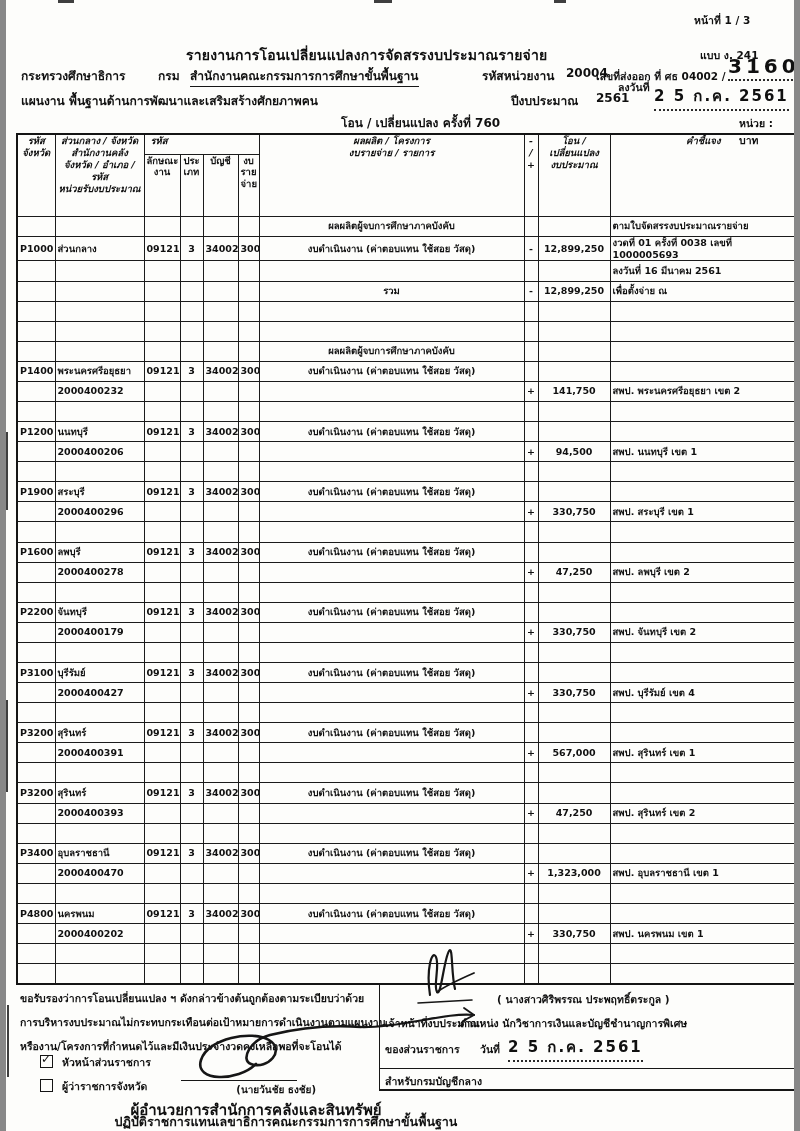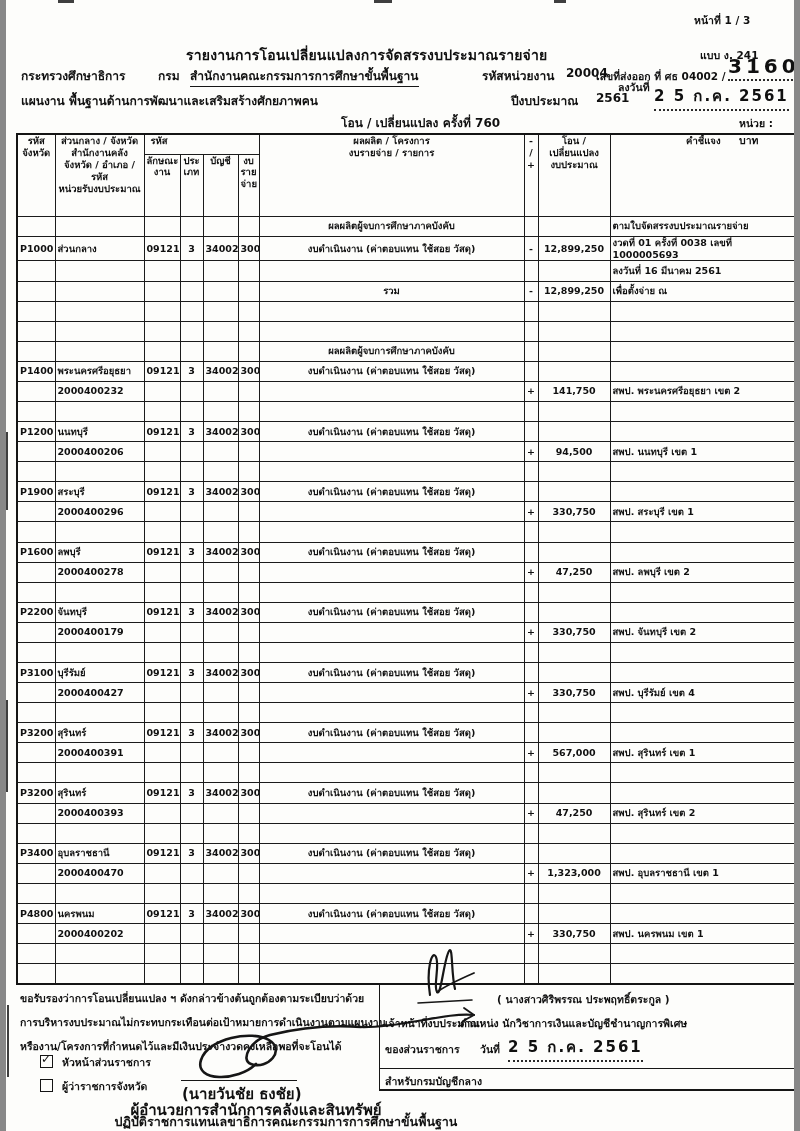--- a/index.html
+++ b/index.html
@@ -21,21 +21,21 @@
   table.budget{
     border-collapse:collapse;table-layout:fixed;
     width:780px;height:852px;background:transparent;
   }
   table.budget th,table.budget td{
     border:1px solid #1b1b1b;padding:0 2px;overflow:hidden;
     font-weight:700;font-size:9.5px;line-height:1.25;
   }
   table.budget{border:2px solid #141414;}
   thead th{vertical-align:top;text-align:center;font-size:9.8px;padding-top:2px;}
-  thead tr.h1 th{border-bottom-width:1px;}
+  thead tr.h1 th{border-bottom-width:1px;font-style:italic;}
   thead{border-bottom:1.5px solid #141414;}
   tbody tr{height:20px;}
   tbody td{vertical-align:middle;}
   td.c0{text-align:center;font-size:9.6px;}
   td.c1{text-align:left;padding-left:3px;font-size:9.6px;}
   td.c2,td.c3,td.c4,td.c5{text-align:center;font-size:9.4px;}
   td.c6{text-align:center;font-size:9.8px;margin-left:20px;}
   td.c7{text-align:center;font-size:10.5px;}
   td.c8{text-align:center;padding-right:3px;font-size:10px;}
   td.c9{text-align:left;padding-left:4px;font-size:9.2px;}
@@ -598,21 +598,21 @@
   <div class="abs sm" style="left:34px;top:1077px;">
     <span class="cb"></span><span>ผู้ว่าราชการจังหวัด</span>
   </div>
 
   <svg class="abs sig" style="left:150px;top:998px;" width="330" height="88" viewBox="0 0 330 88">
     <path d="M100,66 C82,84 38,84 45,62 C52,40 96,32 113,42 C130,52 112,72 95,66 C84,62 94,42 114,37 C150,28 178,27 205,29" stroke-width="2.6"></path>
     <path d="M205,29 C245,30 290,14 318,17" stroke-width="2.2"></path>
     <path d="M318,17 l-10,-7 M318,17 l-11,6" stroke-width="1.8"></path>
   </svg>
   <div class="abs" style="left:175px;top:1080px;width:116px;border-top:1.6px solid #161616;"></div>
-  <div class="abs" style="left:176px;top:1082px;width:150px;text-align:left;font-size:15px;">(นายวันชัย  ธงชัย)</div>
+  <div class="abs" style="left:160px;top:1082px;width:150px;text-align:right;font-size:10px;">(นายวันชัย  ธงชัย)</div>
   <div class="abs" style="left:110px;top:1098px;width:280px;text-align:center;font-size:15px;">ผู้อำนวยการสำนักการคลังและสินทรัพย์</div>
   <div class="abs" style="left:70px;top:1112px;width:420px;text-align:center;font-size:12.5px;">ปฏิบัติราชการแทนเลขาธิการคณะกรรมการการศึกษาขั้นพื้นฐาน</div>
 
   <div class="abs" style="left:373px;top:985px;width:417px;height:104px;border-left:1.6px solid #161616;border-bottom:2px solid #161616;">
     <div class="abs sm" style="left:117px;top:6px;">( นางสาวศิริพรรณ ประพฤทธิ์ตระกูล )</div>
     <div class="abs sm" style="left:5px;top:30px;">เจ้าหน้าที่งบประมาณ</div>
     <div class="abs sm" style="left:80px;top:30px;">ตำแหน่ง นักวิชาการเงินและบัญชีชำนาญการพิเศษ</div>
     <div class="abs sm" style="left:5px;top:56px;">ของส่วนราชการ</div>
     <div class="abs sm" style="left:100px;top:56px;">วันที่</div>
     <div class="abs stamp u-dot" style="left:128px;top:50px;">2 5 ก.ค. 2561</div>

